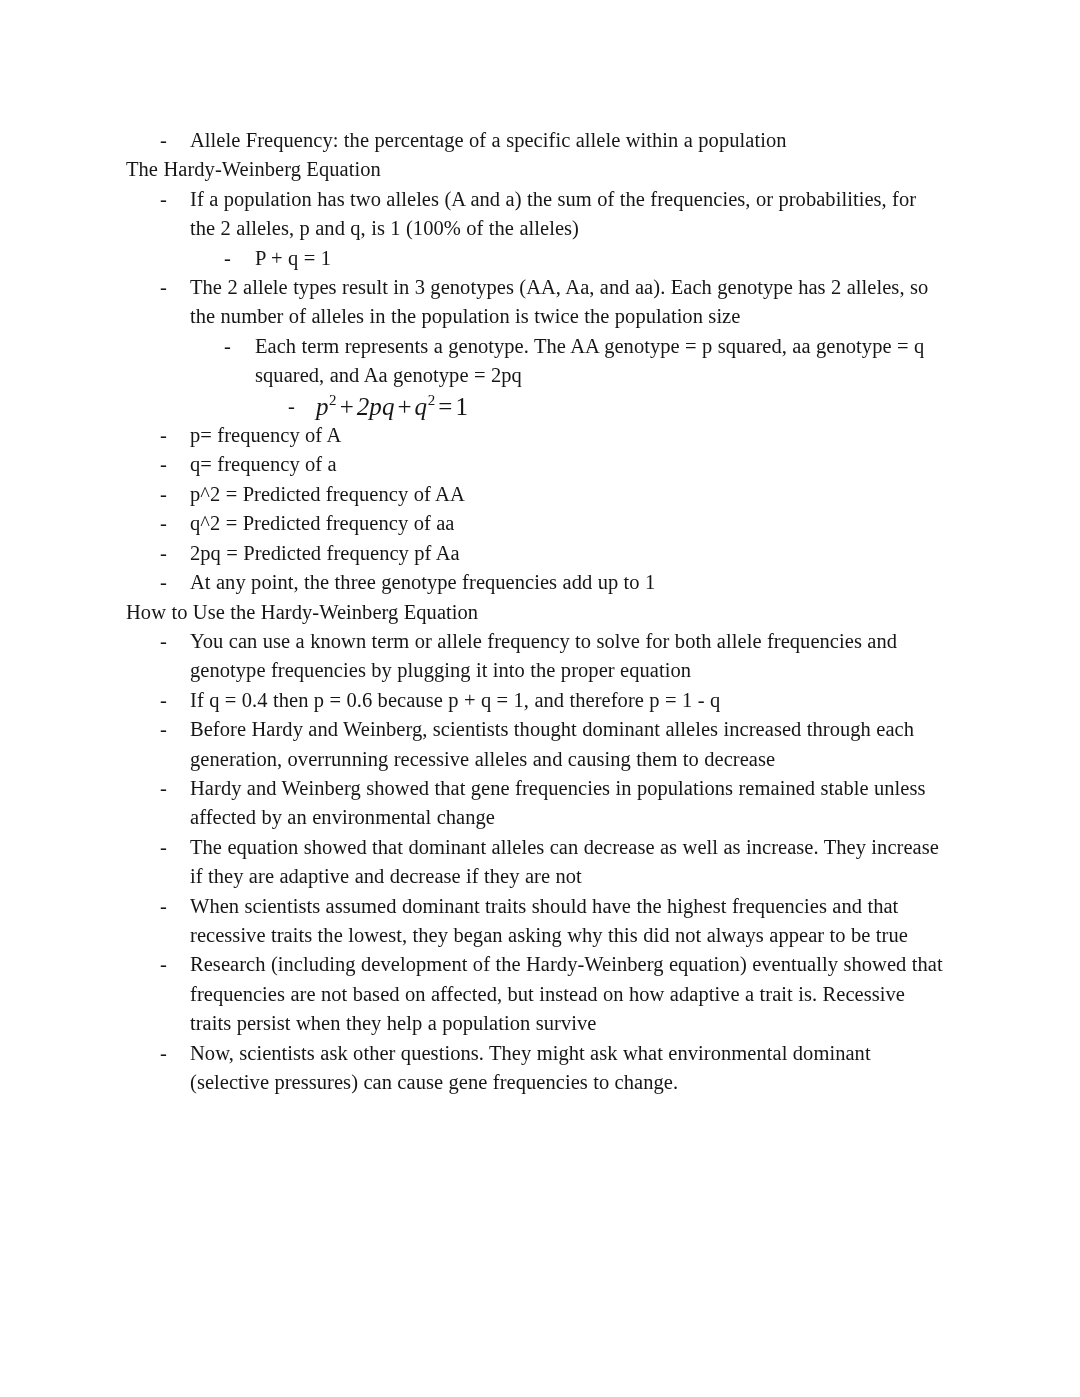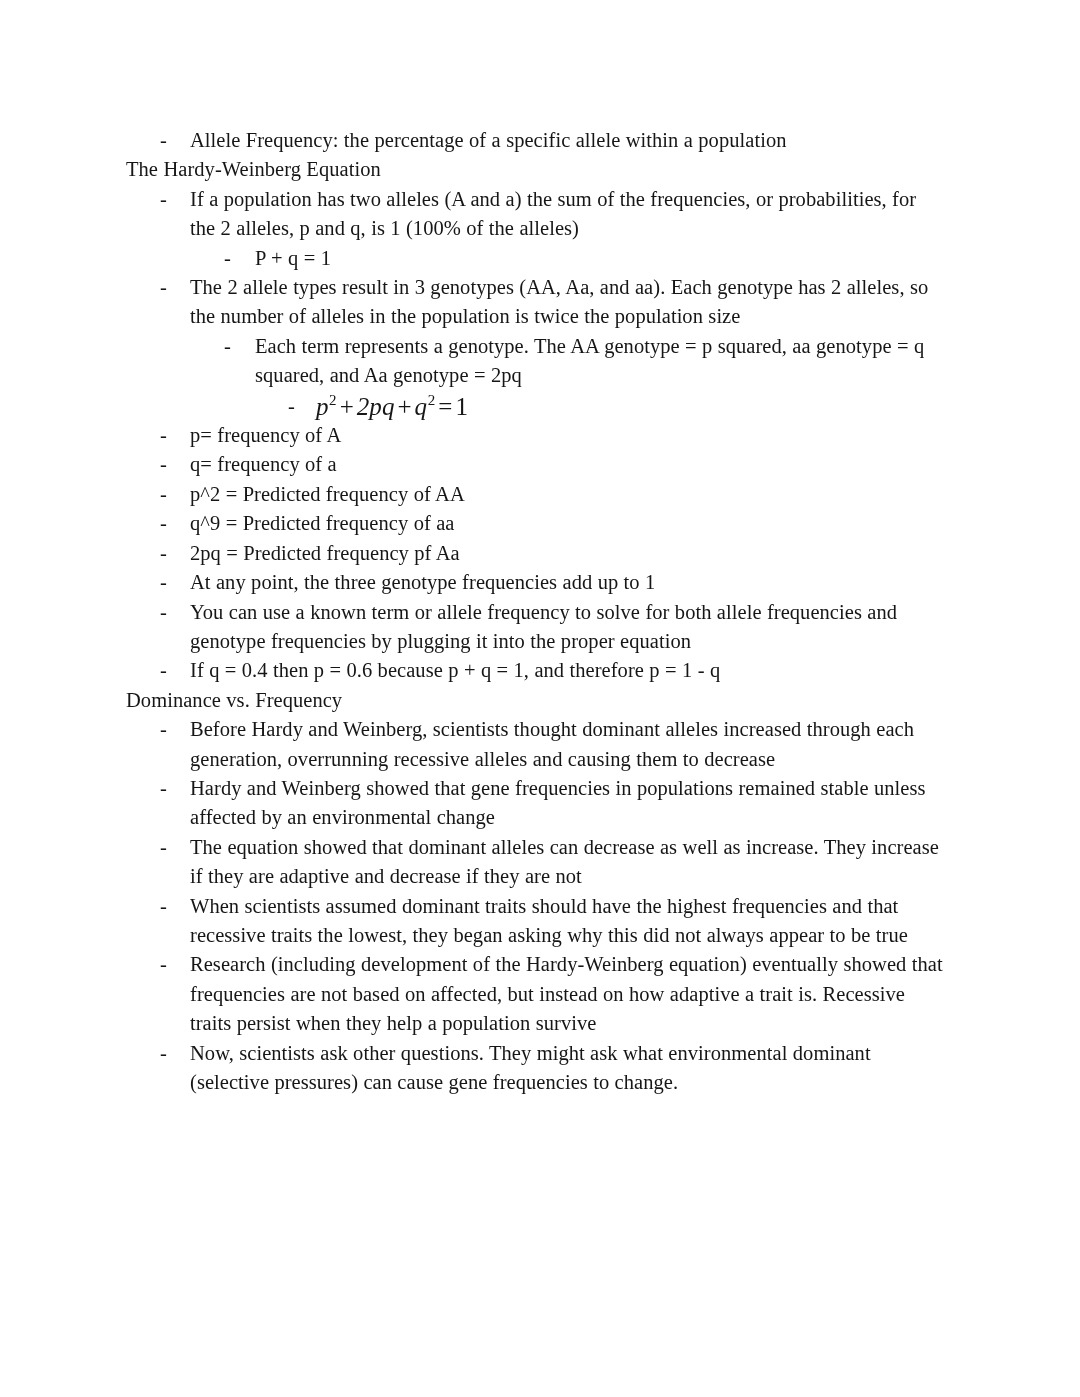--- a/index.html
+++ b/index.html
@@ -143,40 +143,40 @@
       <div class="blk lvl1">
         <span class="dash">-</span>
         <span class="txt">q= frequency of a</span>
       </div>
       <div class="blk lvl1">
         <span class="dash">-</span>
         <span class="txt">p^2 = Predicted frequency of AA</span>
       </div>
       <div class="blk lvl1">
         <span class="dash">-</span>
-        <span class="txt">q^9 = Predicted frequency of aa</span>
+        <span class="txt">q^2 = Predicted frequency of aa</span>
       </div>
       <div class="blk lvl1">
         <span class="dash">-</span>
         <span class="txt">2pq = Predicted frequency pf Aa</span>
       </div>
       <div class="blk lvl1">
         <span class="dash">-</span>
         <span class="txt">At any point, the three genotype frequencies add up to 1</span>
       </div>
+      <div class="blk heading">
+        <span class="txt">How to Use the Hardy-Weinberg Equation</span>
+      </div>
       <div class="blk lvl1">
         <span class="dash">-</span>
         <span class="txt">You can use a known term or allele frequency to solve for both allele frequencies and genotype frequencies by plugging it into the proper equation</span>
       </div>
       <div class="blk lvl1">
         <span class="dash">-</span>
         <span class="txt">If q = 0.4 then p = 0.6 because p + q = 1, and therefore p = 1 - q</span>
-      </div>
-      <div class="blk heading">
-        <span class="txt">Dominance vs. Frequency</span>
       </div>
       <div class="blk lvl1">
         <span class="dash">-</span>
         <span class="txt">Before Hardy and Weinberg, scientists thought dominant alleles increased through each generation, overrunning recessive alleles and causing them to decrease</span>
       </div>
       <div class="blk lvl1">
         <span class="dash">-</span>
         <span class="txt">Hardy and Weinberg showed that gene frequencies in populations remained stable unless affected by an environmental change</span>
       </div>
       <div class="blk lvl1">

